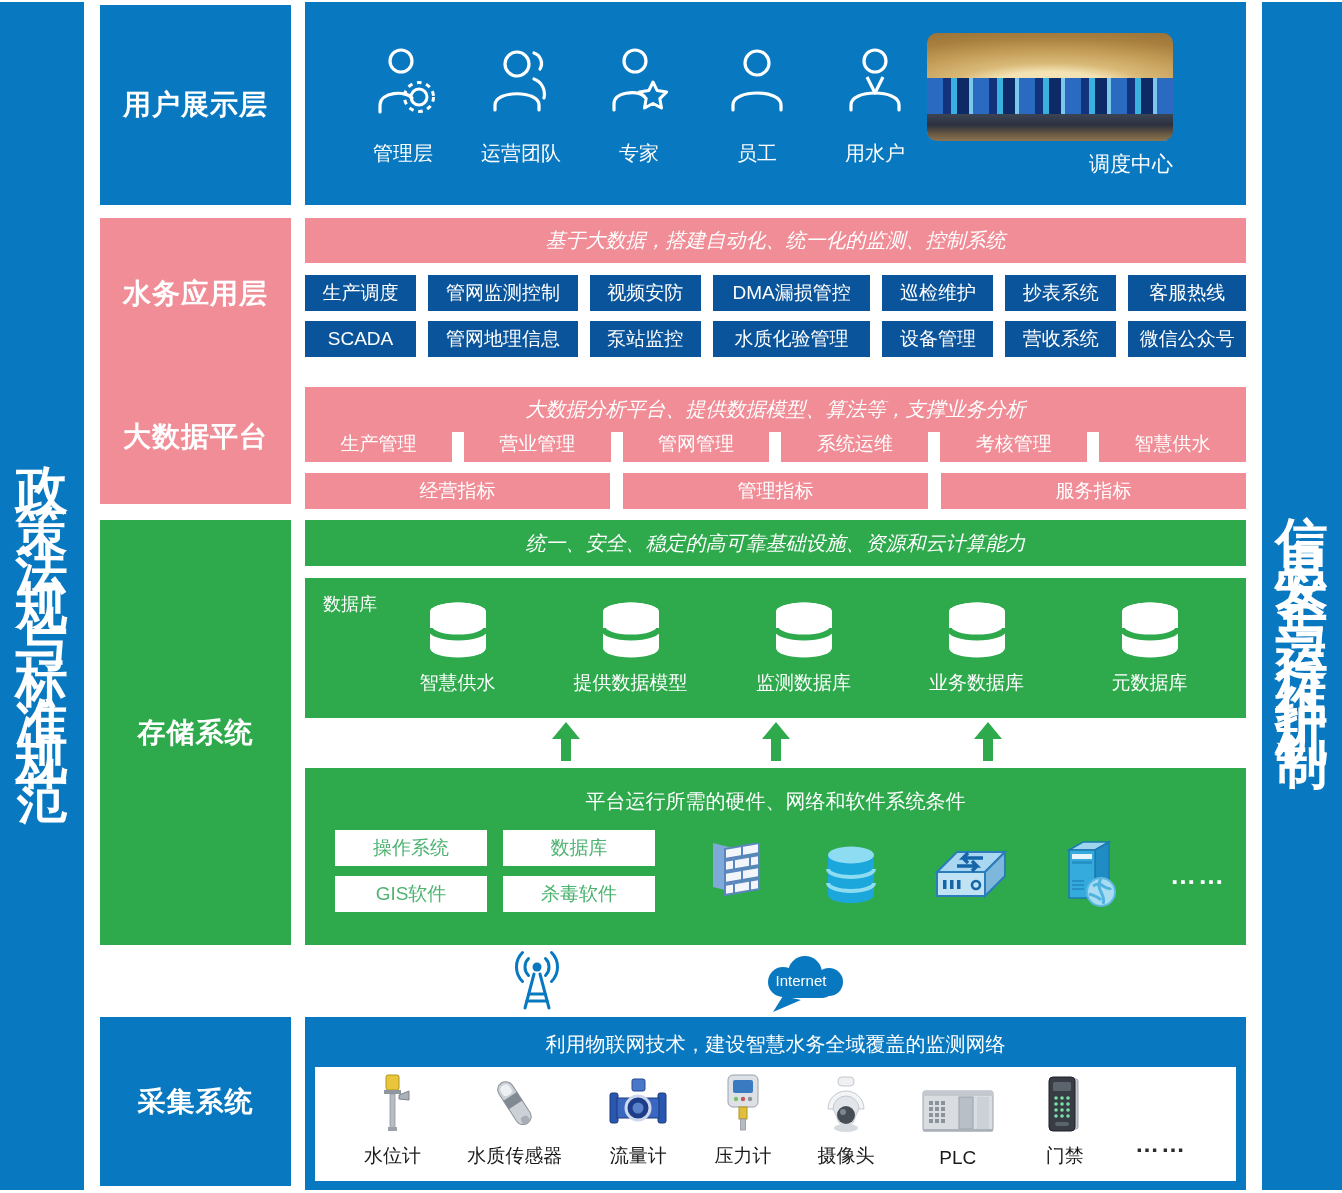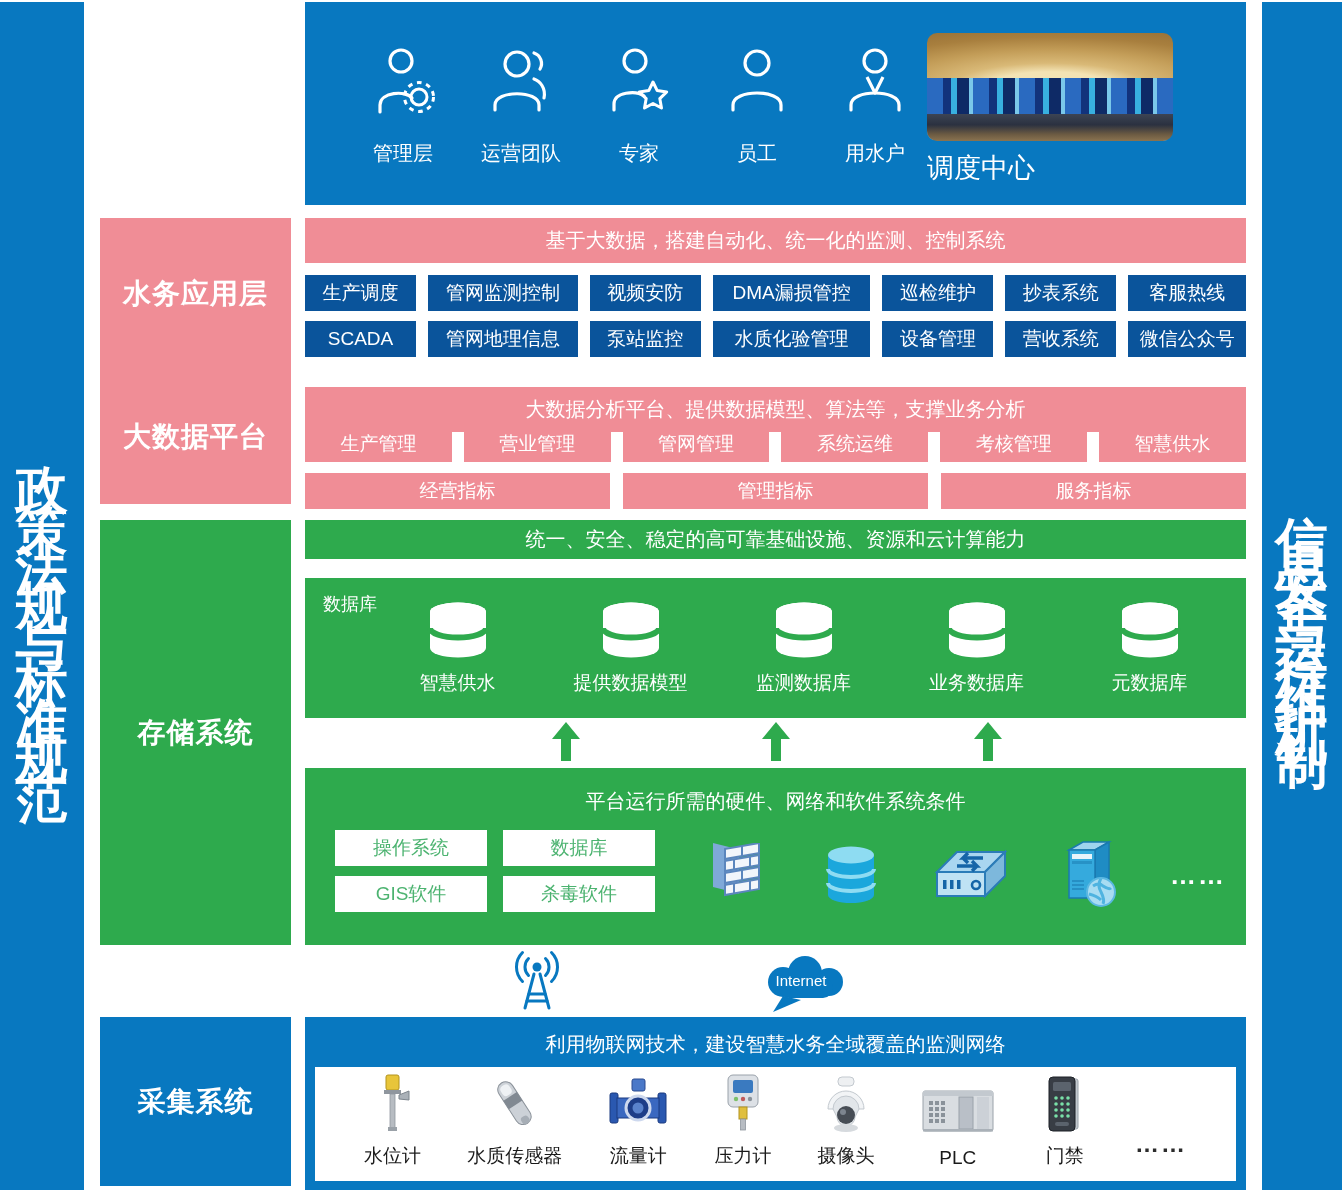--- a/index.html
+++ b/index.html
@@ -18,24 +18,24 @@
   .sec-label{position:absolute;left:100px;width:191px;display:flex;align-items:center;
              justify-content:center;color:#fff;font-size:28px;font-weight:bold;letter-spacing:1px;}
   .lbl-user{top:5px;height:200px;background:#0878c0;}
   .lbl-app{top:218px;height:152px;background:#f08d96;}
   .lbl-big{top:369px;height:135px;background:#f08d96;}
   .lbl-sto{top:520px;height:425px;background:#2eaa4d;}
   .lbl-col{top:1017px;height:169px;background:#0878c0;}
   
   .cbox{position:absolute;left:305px;width:941px;box-sizing:border-box;}
   .user-box{top:2px;height:203px;background:#0878c0;}
-  .hdr{display:flex;align-items:center;justify-content:center;color:#fff;font-size:20px;}
+  .hdr{display:flex;align-items:center;justify-content:center;color:#fff;font-size:20px;font-style:italic;}
   .hdr-app{top:218px;height:45px;background:#f08d96;}
   .hdr-big{top:369px;height:45px;background:#f08d96;margin-top:18px;}
-  .hdr-sto{top:520px;height:39px;background:#2eaa4d;text-align:center;}
+  .hdr-sto{top:520px;height:46px;background:#2eaa4d;text-align:center;}
   .chip-row{display:flex;gap:12px;}
   .row-app1{top:275px;height:36px;}
   .row-app2{top:321px;height:36px;}
   .row-big1{top:426px;height:36px;}
   .row-big2{top:473px;height:36px;gap:13px;}
   .chip{display:flex;align-items:center;justify-content:center;color:#fff;font-size:19px;
         white-space:nowrap;}
   .chip-dark{background:#0a549b;}
   .chip-pink{background:#f08d96;}
   .c1{flex:1;} .c2{flex:1.35;} .c3{flex:1;} .c4{flex:1.42;} .c5{flex:1;} .c6{flex:1;} .c7{flex:1.06;}
@@ -46,22 +46,22 @@
   .user .ulabel{color:#fff;font-size:20px;white-space:nowrap;}
   .uicon{position:relative;width:70px;height:74px;}
   .uicon svg{display:block;}
   .photo{position:absolute;left:622px;top:31px;width:246px;height:108px;border-radius:10px;
          overflow:hidden;}
   .p-dome{height:42%;background:radial-gradient(ellipse 130% 160% at 50% 115%, #f3e3b4 0 18%, #d9b977 30%, #c39d58 48%, #a87f3e 66%, #8a6530 100%);}
   .p-screens{height:33%;background:repeating-linear-gradient(90deg,#2a6ac0 0 16px,#12337c 16px 24px,#38b0e0 24px 30px,#0e2a66 30px 42px,#7ac8ea 42px 46px);}
   .p-desks{height:25%;background:linear-gradient(180deg,#3c4454 0,#2b3140 40%,#6b5a42 75%,#8a7350 100%),
            repeating-linear-gradient(90deg,rgba(190,210,230,.55) 0 6px,transparent 6px 26px);
            background-blend-mode:normal;}
-  .photo-cap{position:absolute;left:622px;top:148px;width:246px;text-align:left;color:#fff;
-             font-size:27px;}
+  .photo-cap{position:absolute;left:622px;top:148px;width:246px;text-align:right;color:#fff;
+             font-size:21px;}
   
   .db-panel{top:578px;height:140px;background:#2eaa4d;}
   .db-group-label{position:absolute;left:18px;top:14px;color:#fff;font-size:18px;}
   .db-row{position:absolute;left:66px;right:10px;top:22px;display:flex;}
   .db-item{flex:1;display:flex;flex-direction:column;align-items:center;gap:8px;}
   .db-item .dlabel{color:#fff;font-size:19px;white-space:nowrap;}
   .arrow{position:absolute;width:28px;height:40px;}
   .arrow::before{content:"";position:absolute;top:0;left:0;border-left:14px solid transparent;
                  border-right:14px solid transparent;border-bottom:17px solid #2eaa4d;}
   .arrow::after{content:"";position:absolute;top:15px;left:9px;width:10px;height:24px;background:#2eaa4d;}
@@ -97,20 +97,21 @@
 
 <div class="page">
 
   <div class="vbar vbar-left">
     <span>政策法规与标准规范</span>
   </div>
   <div class="vbar vbar-right">
     <span>信息安全与运行维护机制</span>
   </div>
 
+  <div class="sec-label lbl-user">用户展示层</div>
   <div class="sec-label lbl-app">水务应用层</div>
   <div class="sec-label lbl-big">大数据平台</div>
   <div class="sec-label lbl-sto">存储系统</div>
   <div class="sec-label lbl-col">采集系统</div>
 
   <div class="cbox user-box">
     <div class="users">
       <div class="user">
         <div class="uicon">
           <svg width="70" height="74" viewBox="0 0 70 74">

